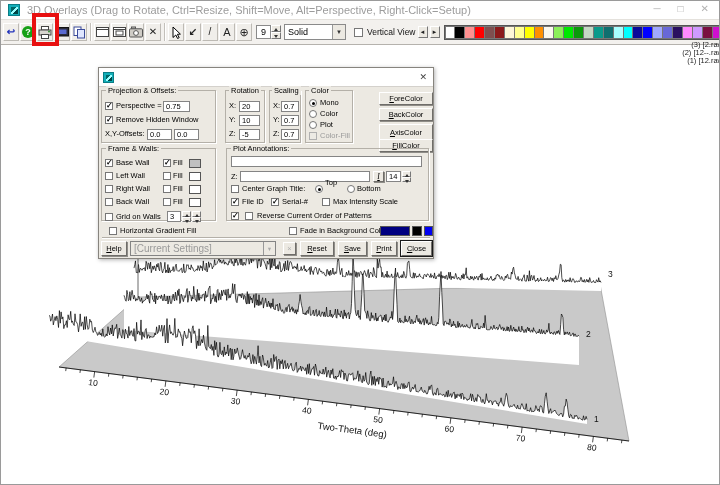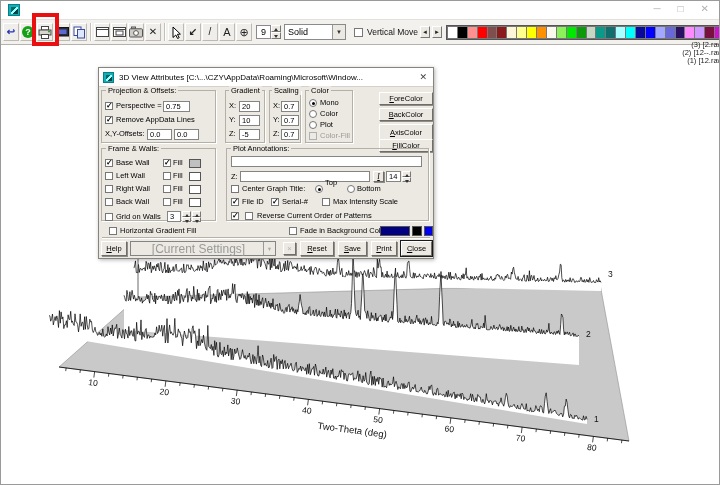--- a/index.html
+++ b/index.html
@@ -50,33 +50,34 @@
 .radio{position:absolute;width:8px;height:8px;background:#fff;border:1px solid #767676;border-radius:50%;}
 .radio.on::after{content:"";position:absolute;left:2px;top:2px;width:3px;height:3px;border-radius:50%;background:#000;}
 .fld{position:absolute;height:11px;background:#fff;border:1px solid #848484;font-size:7.5px;line-height:9px;padding:0 2px;overflow:hidden;}
 .btn{position:absolute;background:#ece9e2;border:1px solid;border-color:#fff #6f6d69 #6f6d69 #fff;box-shadow:1px 1px 0 #8f8d88;font-size:7.5px;display:flex;align-items:center;justify-content:center;white-space:nowrap;}
 .btn.default{box-shadow:0 0 0 1px #1a1a1a;}
 .btn.graytext{color:#b0b0b0;}
 .u{text-decoration:underline;}
 .sw{position:absolute;border:1px solid #555;}
 .spin{position:absolute;width:9px;height:11px;display:flex;flex-direction:column;}
 .combo{position:absolute;height:15px;background:#ece9e2;border:1px solid #848484;display:flex;align-items:center;}
-.combo .txt{flex:1;padding-left:3px;color:#9a9a9a;font-size:12px;white-space:nowrap;overflow:hidden;text-align:center;}
+.combo .txt{flex:1;padding-left:3px;color:#9a9a9a;font-size:10px;white-space:nowrap;overflow:hidden;}
 .combo .dd{width:12px;height:13px;border-left:1px solid #999;display:flex;align-items:center;justify-content:center;font-size:5.5px;color:#aaa;}
 .hr{position:absolute;left:3px;right:3px;top:169px;height:2px;border-top:1px solid #b4b0a8;border-bottom:1px solid #fff;}
 .ibtn{font-family:"Liberation Serif",serif;font-style:italic;text-decoration:underline;}
 svg text{font-family:"Liberation Sans",sans-serif;}
 </style>
 </head>
 <body>
 
 <div class="window">
 
   <div class="titlebar">
     <span class="appicon"></span>
+    <span class="title">3D Overlays (Drag to Rotate, Ctrl=Resize, Shift=Move, Alt=Perspective, Right-Click=Setup)</span>
     <span class="winbtns">
       <span>─</span>
       <span>□</span>
       <span>✕</span>
     </span>
   </div>
 
   <div class="toolbar">
     <div class="tbtn">
         <span class="g return-g">↩</span>
@@ -151,21 +152,21 @@
     <div class="numfld" style="margin-left:3px">9</div>
     <div class="spinV">
         <i class="up"></i>
         <i class="dn"></i>
       </div>
     <div class="sel">
       <span class="txt">Solid</span>
       <span class="dd">▼</span>
     </div>
     <div class="vfcb"></div>
-    <span class="vflabel">Vertical Move</span>
+    <span class="vflabel">Vertical View</span>
     <div class="palnav">◄</div>
     <div class="palnav">►</div>
     <div class="pal">
         <div class="palcell" style="background: rgb(255, 255, 255);"></div>
         <div class="palcell" style="background: rgb(0, 0, 0);"></div>
         <div class="palcell" style="background: rgb(255, 144, 144);"></div>
         <div class="palcell" style="background: rgb(255, 0, 0);"></div>
         <div class="palcell" style="background: rgb(127, 79, 79);"></div>
         <div class="palcell" style="background: rgb(139, 26, 26);"></div>
         <div class="palcell" style="background: rgb(253, 246, 216);"></div>
@@ -261,37 +262,36 @@
       <text x="585" y="336" font-size="8.5" fill="#111">2</text>
       <polygon points="48.0,314.2 48.9,315.0 49.7,320.2 50.6,317.7 51.5,313.0 52.3,323.9 53.2,319.7 54.1,315.6 54.9,319.7 55.8,314.9 56.7,318.7 57.5,326.5 58.4,309.6 59.3,322.2 60.1,310.9 61.0,318.0 61.9,315.9 62.8,327.6 63.6,323.9 64.5,323.9 65.4,319.7 66.2,326.5 67.1,313.8 68.0,318.2 68.8,318.7 69.7,310.3 70.6,321.4 71.4,319.9 72.3,323.1 73.2,324.5 74.0,312.8 74.9,320.9 75.8,321.4 76.6,323.6 77.5,330.9 78.4,324.2 79.2,312.9 80.1,325.3 81.0,321.4 81.8,321.2 82.7,328.8 83.6,315.7 84.4,328.3 85.3,315.5 86.2,323.7 87.0,328.4 87.9,327.2 88.8,318.2 89.7,321.0 90.5,320.3 91.4,329.2 92.3,331.5 93.1,329.5 94.0,326.2 94.9,331.0 95.7,331.9 96.6,334.4 97.5,333.2 98.3,331.3 99.2,334.0 100.1,332.2 100.9,335.3 101.8,327.9 102.7,335.3 103.5,336.0 104.4,335.5 105.3,332.9 106.1,335.0 107.0,325.7 107.9,331.7 108.7,333.9 109.6,327.0 110.5,332.9 111.3,323.9 112.2,335.0 113.1,329.9 113.9,326.8 114.8,327.5 115.7,323.3 116.6,337.4 117.4,333.5 118.3,327.0 119.2,333.8 120.0,334.7 120.9,337.1 121.8,328.6 122.6,331.2 123.5,337.8 124.4,328.1 125.2,332.1 126.1,333.2 127.0,337.1 127.8,325.5 128.7,334.6 129.6,331.0 130.4,329.7 131.3,333.9 132.2,335.4 133.0,327.6 133.9,339.6 134.8,340.0 135.6,321.3 136.5,333.1 137.4,330.1 138.2,330.8 139.1,334.2 140.0,318.9 140.8,338.6 141.7,331.2 142.6,334.9 143.5,336.4 144.3,328.8 145.2,327.5 146.1,337.5 146.9,333.8 147.8,334.0 148.7,337.2 149.5,335.1 150.4,336.1 151.3,336.2 152.1,335.9 153.0,335.8 153.9,332.0 154.7,333.9 155.6,325.8 156.5,332.5 157.3,331.1 158.2,324.2 159.1,330.4 159.9,329.8 160.8,324.1 161.7,335.2 162.5,328.0 163.4,324.3 164.3,341.9 165.1,338.2 166.0,317.6 166.9,342.0 167.7,330.9 168.6,323.9 169.5,332.5 170.4,330.8 171.2,333.1 172.1,334.2 173.0,331.9 173.8,317.4 174.7,336.4 175.6,335.9 176.4,335.8 177.3,327.9 178.2,331.2 179.0,330.7 179.9,335.3 180.8,337.4 181.6,344.8 182.5,336.4 183.4,330.0 184.2,333.4 185.1,337.1 186.0,337.4 186.8,336.5 187.7,327.8 188.6,331.4 189.4,330.8 190.3,341.8 191.2,327.4 192.0,324.8 192.9,332.5 193.8,329.8 194.6,335.2 195.5,347.6 196.4,339.9 197.3,344.7 198.1,327.8 199.0,344.7 199.9,342.1 200.7,338.5 201.6,341.9 202.5,334.1 203.3,341.1 204.2,345.3 205.1,348.2 205.9,349.3 206.8,324.4 207.7,345.4 208.5,346.6 209.4,347.7 210.3,343.5 211.1,349.4 212.0,345.4 212.9,354.4 213.7,339.7 214.6,348.7 215.5,341.3 216.3,354.0 217.2,356.1 218.1,353.5 218.9,341.3 219.8,352.5 220.7,353.7 221.5,349.7 222.4,355.6 223.3,345.9 224.2,354.1 225.0,351.0 225.9,352.7 226.8,343.9 227.6,355.0 228.5,349.5 229.4,347.1 230.2,358.7 231.1,347.9 232.0,358.9 232.8,355.3 233.7,348.0 234.6,352.6 235.4,351.8 236.3,346.9 237.2,351.8 238.0,355.1 238.9,358.5 239.8,357.4 240.6,353.6 241.5,348.7 242.4,354.3 243.2,357.2 244.1,354.4 245.0,358.4 245.8,357.9 246.7,354.6 247.6,356.1 248.4,352.0 249.3,358.3 250.2,362.8 251.1,360.2 251.9,353.6 252.8,362.7 253.7,355.4 254.5,358.6 255.4,363.1 256.3,355.4 257.1,344.7 258.0,361.9 258.9,355.3 259.7,364.1 260.6,365.6 261.5,354.0 262.3,356.6 263.2,364.3 264.1,362.3 264.9,364.1 265.8,365.2 266.7,359.5 267.5,367.0 268.4,366.1 269.3,361.2 270.1,357.2 271.0,367.5 271.9,366.6 272.7,353.5 273.6,360.5 274.5,356.4 275.3,355.5 276.2,368.4 277.1,359.1 278.0,358.1 278.8,367.8 279.7,359.8 280.6,362.7 281.4,358.7 282.3,367.9 283.2,362.3 284.0,359.5 284.9,367.7 285.8,365.8 286.6,362.3 287.5,367.8 288.4,365.1 289.2,364.6 290.1,362.2 291.0,367.2 291.8,369.6 292.7,369.7 293.6,368.9 294.4,363.1 295.3,361.2 296.2,371.4 297.0,370.1 297.9,367.4 298.8,368.4 299.6,365.0 300.5,370.1 301.4,365.8 302.2,366.7 303.1,368.6 304.0,369.8 304.9,366.7 305.7,373.3 306.6,363.5 307.5,372.5 308.3,362.7 309.2,373.7 310.1,371.2 310.9,367.8 311.8,367.7 312.7,365.5 313.5,374.2 314.4,363.0 315.3,366.8 316.1,372.3 317.0,374.9 317.9,374.9 318.7,369.6 319.6,372.1 320.5,372.2 321.3,373.1 322.2,368.1 323.1,373.3 323.9,371.4 324.8,366.1 325.7,376.1 326.5,371.8 327.4,369.3 328.3,374.3 329.1,376.9 330.0,369.0 330.9,373.4 331.8,367.7 332.6,377.1 333.5,377.4 334.4,375.0 335.2,378.4 336.1,375.1 337.0,376.0 337.8,373.7 338.7,369.6 339.6,376.5 340.4,368.7 341.3,370.7 342.2,370.1 343.0,378.5 343.9,372.0 344.8,374.1 345.6,379.7 346.5,380.0 347.4,374.0 348.2,372.5 349.1,373.7 350.0,374.0 350.8,372.7 351.7,371.8 352.6,379.3 353.4,377.0 354.3,377.8 355.2,377.9 356.0,374.9 356.9,369.8 357.8,380.3 358.7,372.9 359.5,376.7 360.4,380.7 361.3,381.8 362.1,374.7 363.0,380.3 363.9,378.9 364.7,371.5 365.6,381.0 366.5,382.1 367.3,383.7 368.2,382.6 369.1,373.7 369.9,370.0 370.8,384.3 371.7,375.5 372.5,383.3 373.4,375.3 374.3,384.5 375.1,377.7 376.0,380.6 376.9,376.3 377.7,383.3 378.6,376.2 379.5,377.7 380.3,377.9 381.2,386.1 382.1,377.0 382.9,386.2 383.8,385.5 384.7,385.4 385.6,386.8 386.4,381.6 387.3,379.9 388.2,384.4 389.0,382.6 389.9,384.1 390.8,383.2 391.6,382.6 392.5,375.8 393.4,385.7 394.2,382.7 395.1,380.3 396.0,383.8 396.8,388.5 397.7,385.8 398.6,386.7 399.4,387.8 400.3,382.8 401.2,382.7 402.0,387.8 402.9,382.5 403.8,387.6 404.6,384.5 405.5,386.9 406.4,385.9 407.2,381.7 408.1,380.9 409.0,390.4 409.8,390.7 410.7,388.3 411.6,386.0 412.5,388.2 413.3,386.4 414.2,383.5 415.1,390.5 415.9,390.4 416.8,390.8 417.7,390.8 418.5,390.0 419.4,388.4 420.3,386.1 421.1,389.9 422.0,390.6 422.9,391.7 423.7,389.3 424.6,391.0 425.5,392.9 426.3,392.9 427.2,390.2 428.1,385.3 428.9,388.7 429.8,384.9 430.7,383.9 431.5,392.2 432.4,394.4 433.3,391.9 434.1,391.9 435.0,394.1 435.9,387.8 436.7,387.2 437.6,394.2 438.5,392.9 439.4,392.9 440.2,393.4 441.1,394.4 442.0,393.9 442.8,393.2 443.7,395.8 444.6,395.3 445.4,390.7 446.3,396.1 447.2,389.3 448.0,395.5 448.9,394.3 449.8,392.6 450.6,396.4 451.5,394.0 452.4,391.6 453.2,391.0 454.1,397.9 455.0,393.3 455.8,396.8 456.7,393.2 457.6,393.9 458.4,395.4 459.3,392.7 460.2,397.8 461.0,392.0 461.9,393.3 462.8,398.6 463.6,396.2 464.5,396.8 465.4,398.0 466.3,399.5 467.1,398.0 468.0,398.7 468.9,396.5 469.7,392.7 470.6,399.9 471.5,393.3 472.3,396.5 473.2,400.9 474.1,399.7 474.9,396.7 475.8,400.4 476.7,393.5 477.5,394.6 478.4,396.1 479.3,396.1 480.1,400.5 481.0,401.6 481.9,398.3 482.7,400.8 483.6,402.9 484.5,400.1 485.3,392.7 486.2,399.2 487.1,399.4 487.9,401.8 488.8,399.5 489.7,399.8 490.5,400.2 491.4,403.9 492.3,400.8 493.2,400.4 494.0,399.8 494.9,400.0 495.8,402.8 496.6,402.0 497.5,405.2 498.4,401.4 499.2,401.3 500.1,396.8 501.0,402.3 501.8,403.1 502.7,405.2 503.6,401.7 504.4,396.7 505.3,392.3 506.2,395.1 507.0,401.9 507.9,405.7 508.8,406.4 509.6,404.7 510.5,405.5 511.4,405.3 512.2,404.6 513.1,403.3 514.0,405.7 514.8,406.5 515.7,407.7 516.6,404.2 517.4,407.6 518.3,407.5 519.2,408.2 520.1,404.5 520.9,402.6 521.8,404.9 522.7,407.8 523.5,408.1 524.4,408.3 525.3,402.7 526.1,410.1 527.0,409.2 527.9,410.1 528.7,410.3 529.6,406.7 530.5,410.7 531.3,410.0 532.2,411.0 533.1,409.9 533.9,409.7 534.8,404.6 535.7,406.9 536.5,409.6 537.4,408.1 538.3,410.7 539.1,405.1 540.0,404.8 540.9,406.4 541.7,411.3 542.6,412.0 543.5,402.3 544.3,395.2 545.2,391.8 546.1,400.3 547.0,407.7 547.8,412.5 548.7,410.0 549.6,407.7 550.4,412.3 551.3,411.1 552.2,410.2 553.0,410.1 553.9,409.0 554.8,410.7 555.6,412.6 556.5,413.4 557.4,414.2 558.2,414.5 559.1,412.8 560.0,412.4 560.8,412.5 561.7,415.9 562.6,413.3 563.4,405.3 564.3,405.1 565.2,398.1 566.0,401.2 566.9,408.3 567.8,415.1 568.6,416.9 569.5,413.3 570.4,414.0 571.2,417.4 572.1,416.6 573.0,417.8 573.9,414.2 574.7,415.5 575.6,414.3 576.5,416.4 577.3,418.2 578.2,416.6 579.1,417.5 579.9,418.3 580.8,418.6 581.7,419.2 582.5,414.8 583.4,419.0 584.3,418.5 585.1,415.4 586.0,418.4 586,423 48,334" fill="#ffffff" stroke="none"></polygon>
       <polyline points="48.0,314.2 48.9,315.0 49.7,320.2 50.6,317.7 51.5,313.0 52.3,323.9 53.2,319.7 54.1,315.6 54.9,319.7 55.8,314.9 56.7,318.7 57.5,326.5 58.4,309.6 59.3,322.2 60.1,310.9 61.0,318.0 61.9,315.9 62.8,327.6 63.6,323.9 64.5,323.9 65.4,319.7 66.2,326.5 67.1,313.8 68.0,318.2 68.8,318.7 69.7,310.3 70.6,321.4 71.4,319.9 72.3,323.1 73.2,324.5 74.0,312.8 74.9,320.9 75.8,321.4 76.6,323.6 77.5,330.9 78.4,324.2 79.2,312.9 80.1,325.3 81.0,321.4 81.8,321.2 82.7,328.8 83.6,315.7 84.4,328.3 85.3,315.5 86.2,323.7 87.0,328.4 87.9,327.2 88.8,318.2 89.7,321.0 90.5,320.3 91.4,329.2 92.3,331.5 93.1,329.5 94.0,326.2 94.9,331.0 95.7,331.9 96.6,334.4 97.5,333.2 98.3,331.3 99.2,334.0 100.1,332.2 100.9,335.3 101.8,327.9 102.7,335.3 103.5,336.0 104.4,335.5 105.3,332.9 106.1,335.0 107.0,325.7 107.9,331.7 108.7,333.9 109.6,327.0 110.5,332.9 111.3,323.9 112.2,335.0 113.1,329.9 113.9,326.8 114.8,327.5 115.7,323.3 116.6,337.4 117.4,333.5 118.3,327.0 119.2,333.8 120.0,334.7 120.9,337.1 121.8,328.6 122.6,331.2 123.5,337.8 124.4,328.1 125.2,332.1 126.1,333.2 127.0,337.1 127.8,325.5 128.7,334.6 129.6,331.0 130.4,329.7 131.3,333.9 132.2,335.4 133.0,327.6 133.9,339.6 134.8,340.0 135.6,321.3 136.5,333.1 137.4,330.1 138.2,330.8 139.1,334.2 140.0,318.9 140.8,338.6 141.7,331.2 142.6,334.9 143.5,336.4 144.3,328.8 145.2,327.5 146.1,337.5 146.9,333.8 147.8,334.0 148.7,337.2 149.5,335.1 150.4,336.1 151.3,336.2 152.1,335.9 153.0,335.8 153.9,332.0 154.7,333.9 155.6,325.8 156.5,332.5 157.3,331.1 158.2,324.2 159.1,330.4 159.9,329.8 160.8,324.1 161.7,335.2 162.5,328.0 163.4,324.3 164.3,341.9 165.1,338.2 166.0,317.6 166.9,342.0 167.7,330.9 168.6,323.9 169.5,332.5 170.4,330.8 171.2,333.1 172.1,334.2 173.0,331.9 173.8,317.4 174.7,336.4 175.6,335.9 176.4,335.8 177.3,327.9 178.2,331.2 179.0,330.7 179.9,335.3 180.8,337.4 181.6,344.8 182.5,336.4 183.4,330.0 184.2,333.4 185.1,337.1 186.0,337.4 186.8,336.5 187.7,327.8 188.6,331.4 189.4,330.8 190.3,341.8 191.2,327.4 192.0,324.8 192.9,332.5 193.8,329.8 194.6,335.2 195.5,347.6 196.4,339.9 197.3,344.7 198.1,327.8 199.0,344.7 199.9,342.1 200.7,338.5 201.6,341.9 202.5,334.1 203.3,341.1 204.2,345.3 205.1,348.2 205.9,349.3 206.8,324.4 207.7,345.4 208.5,346.6 209.4,347.7 210.3,343.5 211.1,349.4 212.0,345.4 212.9,354.4 213.7,339.7 214.6,348.7 215.5,341.3 216.3,354.0 217.2,356.1 218.1,353.5 218.9,341.3 219.8,352.5 220.7,353.7 221.5,349.7 222.4,355.6 223.3,345.9 224.2,354.1 225.0,351.0 225.9,352.7 226.8,343.9 227.6,355.0 228.5,349.5 229.4,347.1 230.2,358.7 231.1,347.9 232.0,358.9 232.8,355.3 233.7,348.0 234.6,352.6 235.4,351.8 236.3,346.9 237.2,351.8 238.0,355.1 238.9,358.5 239.8,357.4 240.6,353.6 241.5,348.7 242.4,354.3 243.2,357.2 244.1,354.4 245.0,358.4 245.8,357.9 246.7,354.6 247.6,356.1 248.4,352.0 249.3,358.3 250.2,362.8 251.1,360.2 251.9,353.6 252.8,362.7 253.7,355.4 254.5,358.6 255.4,363.1 256.3,355.4 257.1,344.7 258.0,361.9 258.9,355.3 259.7,364.1 260.6,365.6 261.5,354.0 262.3,356.6 263.2,364.3 264.1,362.3 264.9,364.1 265.8,365.2 266.7,359.5 267.5,367.0 268.4,366.1 269.3,361.2 270.1,357.2 271.0,367.5 271.9,366.6 272.7,353.5 273.6,360.5 274.5,356.4 275.3,355.5 276.2,368.4 277.1,359.1 278.0,358.1 278.8,367.8 279.7,359.8 280.6,362.7 281.4,358.7 282.3,367.9 283.2,362.3 284.0,359.5 284.9,367.7 285.8,365.8 286.6,362.3 287.5,367.8 288.4,365.1 289.2,364.6 290.1,362.2 291.0,367.2 291.8,369.6 292.7,369.7 293.6,368.9 294.4,363.1 295.3,361.2 296.2,371.4 297.0,370.1 297.9,367.4 298.8,368.4 299.6,365.0 300.5,370.1 301.4,365.8 302.2,366.7 303.1,368.6 304.0,369.8 304.9,366.7 305.7,373.3 306.6,363.5 307.5,372.5 308.3,362.7 309.2,373.7 310.1,371.2 310.9,367.8 311.8,367.7 312.7,365.5 313.5,374.2 314.4,363.0 315.3,366.8 316.1,372.3 317.0,374.9 317.9,374.9 318.7,369.6 319.6,372.1 320.5,372.2 321.3,373.1 322.2,368.1 323.1,373.3 323.9,371.4 324.8,366.1 325.7,376.1 326.5,371.8 327.4,369.3 328.3,374.3 329.1,376.9 330.0,369.0 330.9,373.4 331.8,367.7 332.6,377.1 333.5,377.4 334.4,375.0 335.2,378.4 336.1,375.1 337.0,376.0 337.8,373.7 338.7,369.6 339.6,376.5 340.4,368.7 341.3,370.7 342.2,370.1 343.0,378.5 343.9,372.0 344.8,374.1 345.6,379.7 346.5,380.0 347.4,374.0 348.2,372.5 349.1,373.7 350.0,374.0 350.8,372.7 351.7,371.8 352.6,379.3 353.4,377.0 354.3,377.8 355.2,377.9 356.0,374.9 356.9,369.8 357.8,380.3 358.7,372.9 359.5,376.7 360.4,380.7 361.3,381.8 362.1,374.7 363.0,380.3 363.9,378.9 364.7,371.5 365.6,381.0 366.5,382.1 367.3,383.7 368.2,382.6 369.1,373.7 369.9,370.0 370.8,384.3 371.7,375.5 372.5,383.3 373.4,375.3 374.3,384.5 375.1,377.7 376.0,380.6 376.9,376.3 377.7,383.3 378.6,376.2 379.5,377.7 380.3,377.9 381.2,386.1 382.1,377.0 382.9,386.2 383.8,385.5 384.7,385.4 385.6,386.8 386.4,381.6 387.3,379.9 388.2,384.4 389.0,382.6 389.9,384.1 390.8,383.2 391.6,382.6 392.5,375.8 393.4,385.7 394.2,382.7 395.1,380.3 396.0,383.8 396.8,388.5 397.7,385.8 398.6,386.7 399.4,387.8 400.3,382.8 401.2,382.7 402.0,387.8 402.9,382.5 403.8,387.6 404.6,384.5 405.5,386.9 406.4,385.9 407.2,381.7 408.1,380.9 409.0,390.4 409.8,390.7 410.7,388.3 411.6,386.0 412.5,388.2 413.3,386.4 414.2,383.5 415.1,390.5 415.9,390.4 416.8,390.8 417.7,390.8 418.5,390.0 419.4,388.4 420.3,386.1 421.1,389.9 422.0,390.6 422.9,391.7 423.7,389.3 424.6,391.0 425.5,392.9 426.3,392.9 427.2,390.2 428.1,385.3 428.9,388.7 429.8,384.9 430.7,383.9 431.5,392.2 432.4,394.4 433.3,391.9 434.1,391.9 435.0,394.1 435.9,387.8 436.7,387.2 437.6,394.2 438.5,392.9 439.4,392.9 440.2,393.4 441.1,394.4 442.0,393.9 442.8,393.2 443.7,395.8 444.6,395.3 445.4,390.7 446.3,396.1 447.2,389.3 448.0,395.5 448.9,394.3 449.8,392.6 450.6,396.4 451.5,394.0 452.4,391.6 453.2,391.0 454.1,397.9 455.0,393.3 455.8,396.8 456.7,393.2 457.6,393.9 458.4,395.4 459.3,392.7 460.2,397.8 461.0,392.0 461.9,393.3 462.8,398.6 463.6,396.2 464.5,396.8 465.4,398.0 466.3,399.5 467.1,398.0 468.0,398.7 468.9,396.5 469.7,392.7 470.6,399.9 471.5,393.3 472.3,396.5 473.2,400.9 474.1,399.7 474.9,396.7 475.8,400.4 476.7,393.5 477.5,394.6 478.4,396.1 479.3,396.1 480.1,400.5 481.0,401.6 481.9,398.3 482.7,400.8 483.6,402.9 484.5,400.1 485.3,392.7 486.2,399.2 487.1,399.4 487.9,401.8 488.8,399.5 489.7,399.8 490.5,400.2 491.4,403.9 492.3,400.8 493.2,400.4 494.0,399.8 494.9,400.0 495.8,402.8 496.6,402.0 497.5,405.2 498.4,401.4 499.2,401.3 500.1,396.8 501.0,402.3 501.8,403.1 502.7,405.2 503.6,401.7 504.4,396.7 505.3,392.3 506.2,395.1 507.0,401.9 507.9,405.7 508.8,406.4 509.6,404.7 510.5,405.5 511.4,405.3 512.2,404.6 513.1,403.3 514.0,405.7 514.8,406.5 515.7,407.7 516.6,404.2 517.4,407.6 518.3,407.5 519.2,408.2 520.1,404.5 520.9,402.6 521.8,404.9 522.7,407.8 523.5,408.1 524.4,408.3 525.3,402.7 526.1,410.1 527.0,409.2 527.9,410.1 528.7,410.3 529.6,406.7 530.5,410.7 531.3,410.0 532.2,411.0 533.1,409.9 533.9,409.7 534.8,404.6 535.7,406.9 536.5,409.6 537.4,408.1 538.3,410.7 539.1,405.1 540.0,404.8 540.9,406.4 541.7,411.3 542.6,412.0 543.5,402.3 544.3,395.2 545.2,391.8 546.1,400.3 547.0,407.7 547.8,412.5 548.7,410.0 549.6,407.7 550.4,412.3 551.3,411.1 552.2,410.2 553.0,410.1 553.9,409.0 554.8,410.7 555.6,412.6 556.5,413.4 557.4,414.2 558.2,414.5 559.1,412.8 560.0,412.4 560.8,412.5 561.7,415.9 562.6,413.3 563.4,405.3 564.3,405.1 565.2,398.1 566.0,401.2 566.9,408.3 567.8,415.1 568.6,416.9 569.5,413.3 570.4,414.0 571.2,417.4 572.1,416.6 573.0,417.8 573.9,414.2 574.7,415.5 575.6,414.3 576.5,416.4 577.3,418.2 578.2,416.6 579.1,417.5 579.9,418.3 580.8,418.6 581.7,419.2 582.5,414.8 583.4,419.0 584.3,418.5 585.1,415.4 586.0,418.4" fill="none" stroke="#000" stroke-width="0.7"></polyline>
       <text x="593" y="421" font-size="8.5" fill="#111">1</text>
       <line x1="137" y1="258" x2="137" y2="296" stroke="#444" stroke-width="0.8"></line>
     </svg>
 
   <div class="dialog">
     <div class="dtitle">
       <span class="dicon"></span>
-      <span class="dtext">3D View Attributes [C:\...\CZY\AppData\Roaming\Microsoft\Window...</span>
       <span class="dclose">✕</span>
     </div>
 
     <div class="grp" style="left:2px;top:22px;width:115px;height:53px"></div>
     <span class="legend" style="left:7px;top:18px">Projection &amp; Offsets:</span>
     <div class="cb on" style="left:6px;top:34px"></div>
     <span class="lbl" style="left:17px;top:34px">Perspective =</span>
     <div class="fld" style="left:64px;top:33px;width:27px">0.75</div>
     <div class="cb on" style="left:6px;top:48px"></div>
-    <span class="lbl" style="left:17px;top:48px">Remove AppData Lines</span>
+    <span class="lbl" style="left:17px;top:48px">Remove Hidden Window</span>
     <span class="lbl" style="left:6px;top:62px">X,Y-Offsets:</span>
     <div class="fld" style="left:48px;top:61px;width:25px">0.0</div>
     <div class="fld" style="left:75px;top:61px;width:25px">0.0</div>
 
     <div class="grp" style="left:126px;top:22px;width:40px;height:53px"></div>
-    <span class="legend" style="left:130px;top:18px">Gradient</span>
+    <span class="legend" style="left:130px;top:18px">Rotation</span>
     <span class="lbl" style="left:130px;top:34px">X:</span>
     <div class="fld" style="left:140px;top:33px;width:21px">20</div>
     <span class="lbl" style="left:130px;top:48px">Y:</span>
     <div class="fld" style="left:140px;top:47px;width:21px">10</div>
     <span class="lbl" style="left:130px;top:62px">Z:</span>
     <div class="fld" style="left:140px;top:61px;width:21px">-5</div>
 
     <div class="grp" style="left:170px;top:22px;width:32px;height:53px"></div>
     <span class="legend" style="left:173px;top:18px">Scaling</span>
     <span class="lbl" style="left:174px;top:34px">X:</span>

